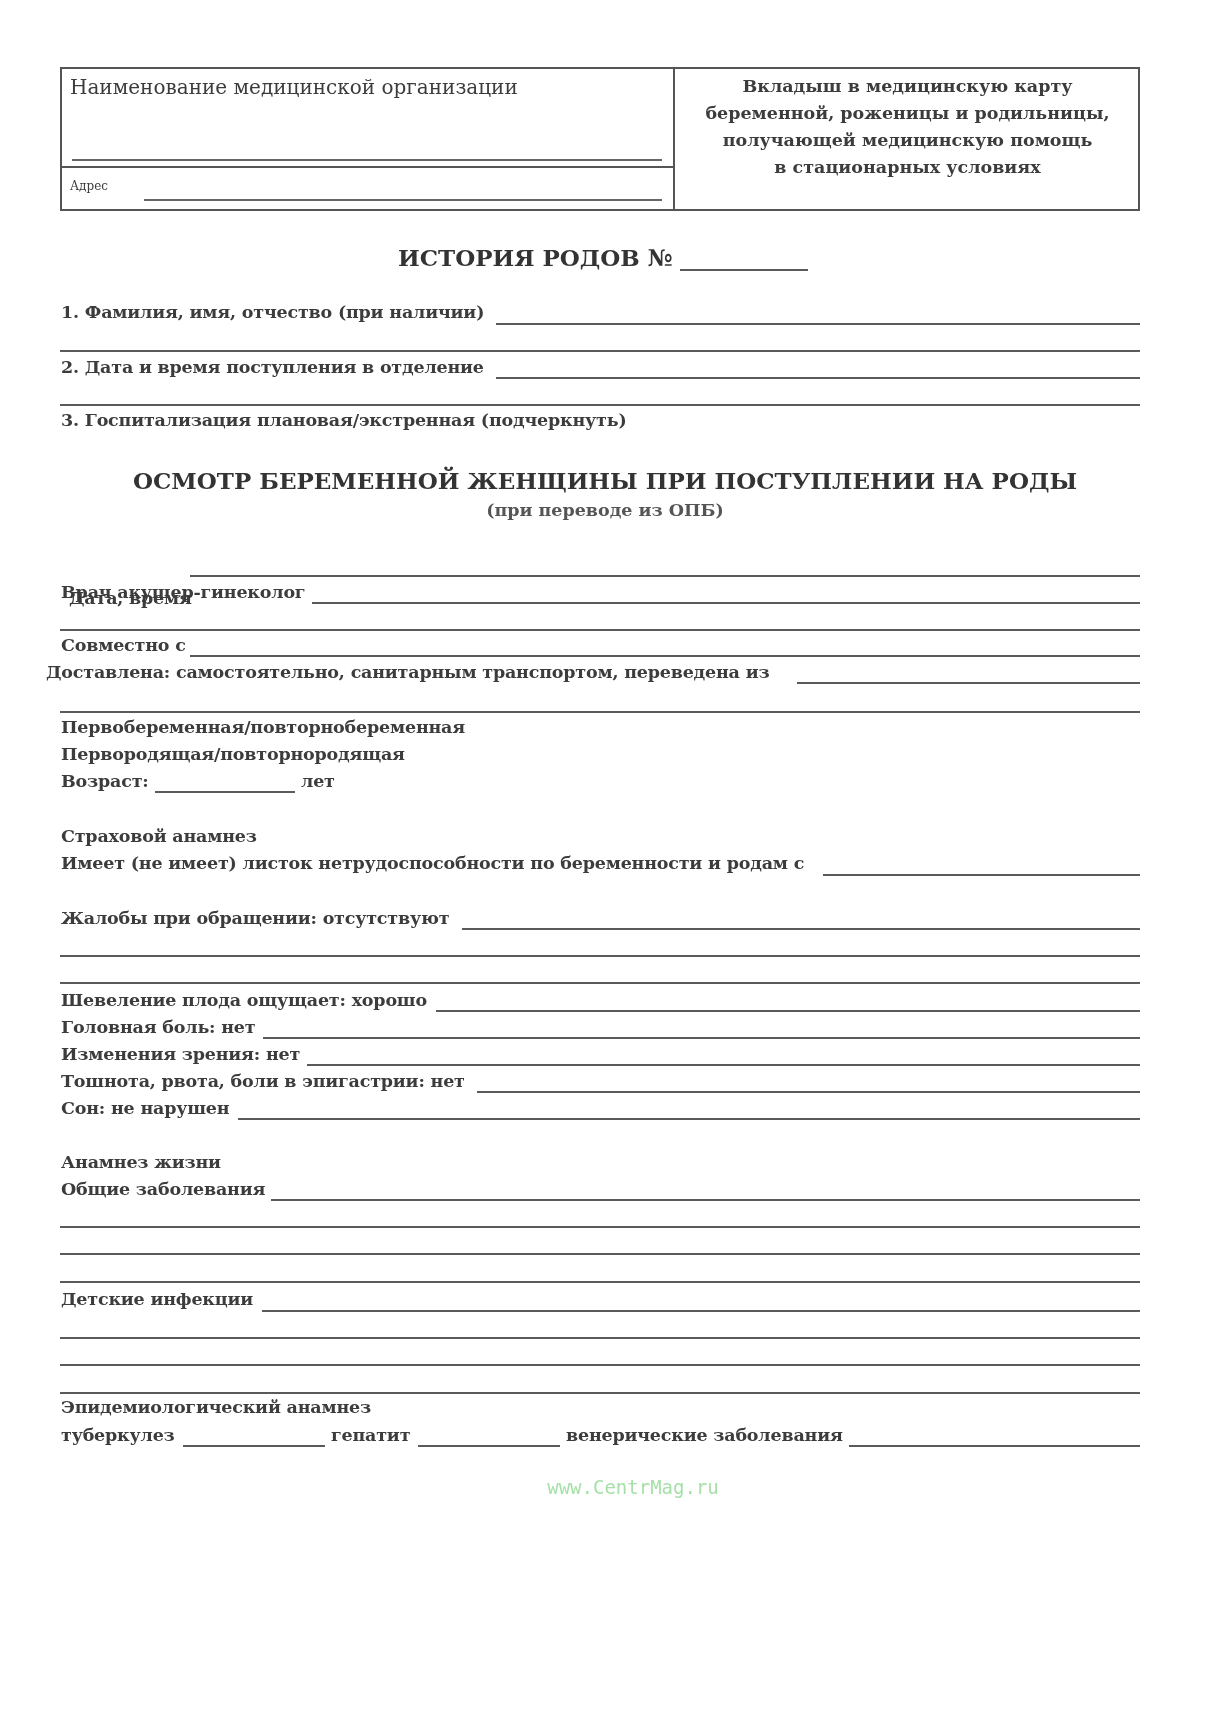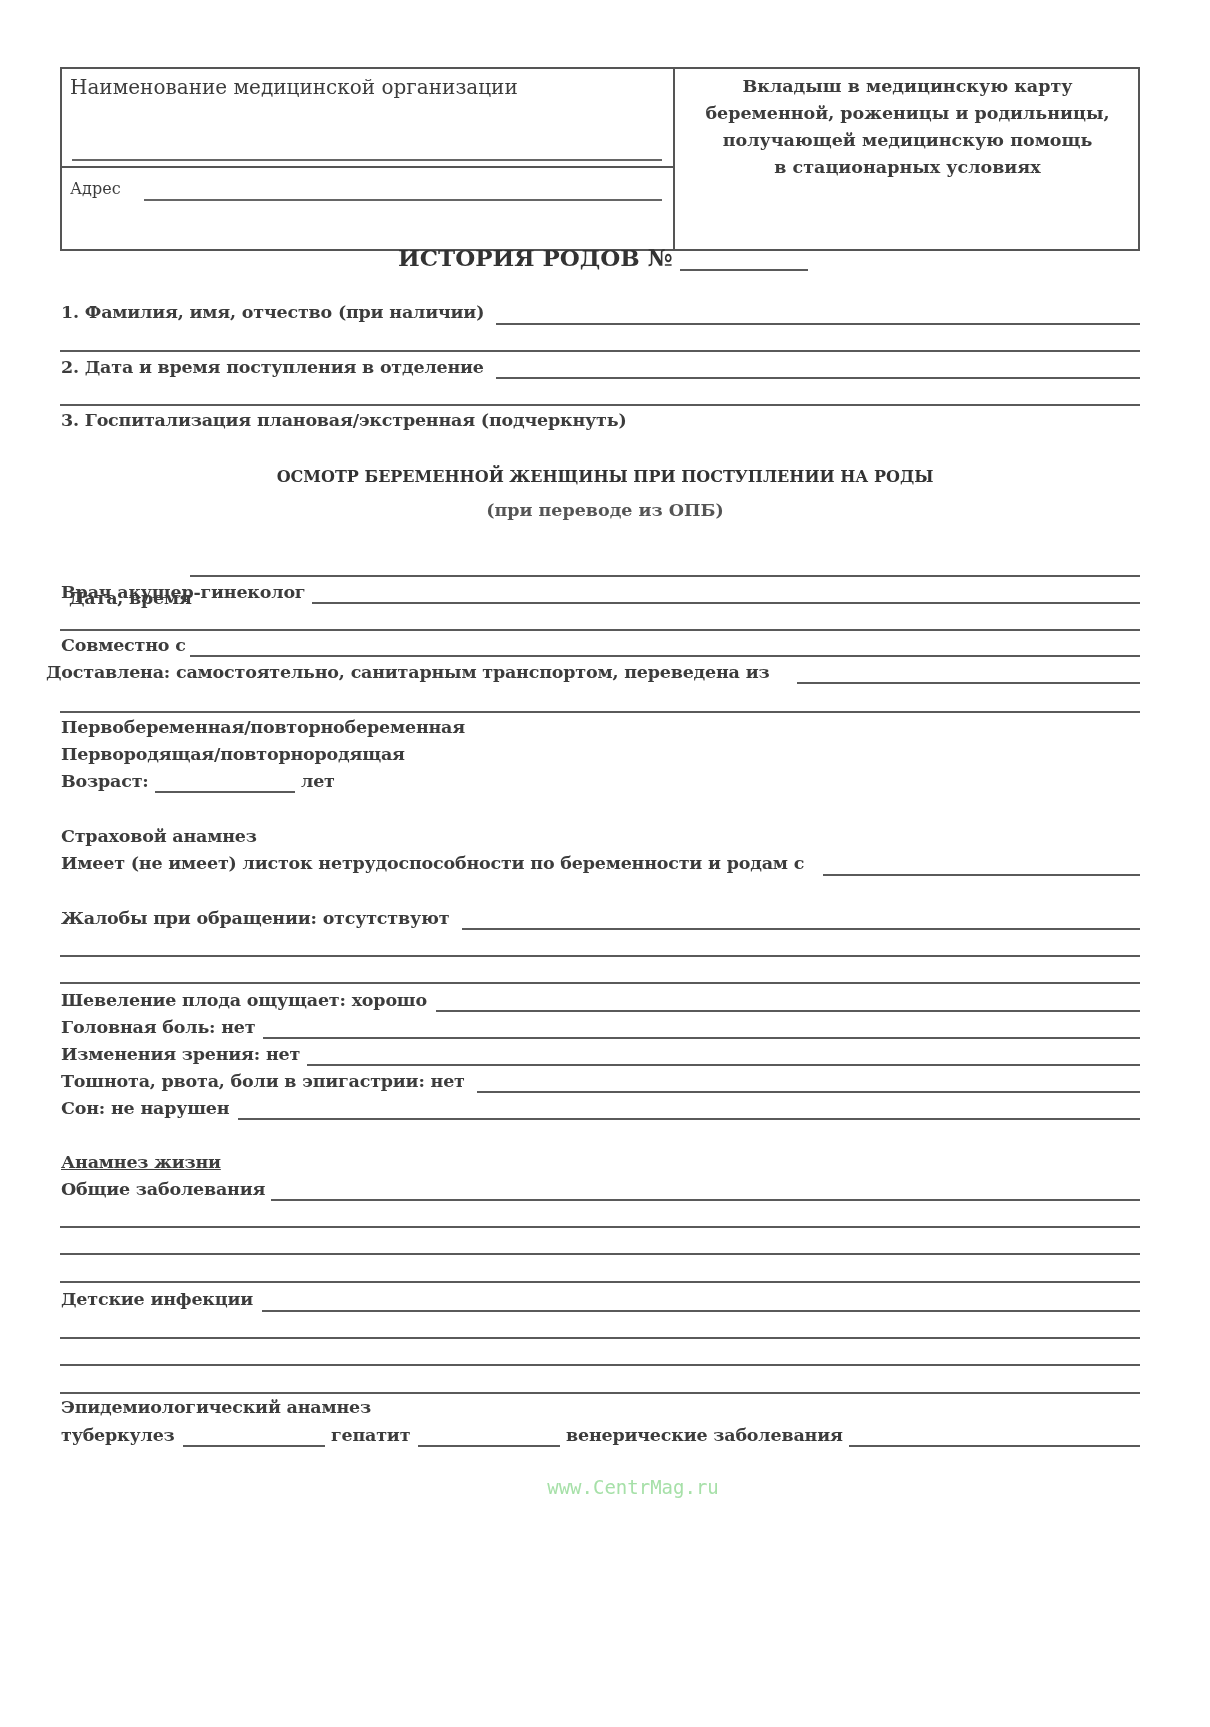--- a/index.html
+++ b/index.html
@@ -5,26 +5,26 @@
   html, body { margin: 0; padding: 0; background: #ffffff; }
   body {
     width: 1210px; height: 1727px; position: relative; overflow: hidden;
     font-family: "DejaVu Serif", "Liberation Serif", serif;
     color: #3a3a3a;
   }
   .abs { position: absolute; }
   .txt { position: absolute; white-space: nowrap; font-size: 17.5px; font-weight: bold; color: #3c3c3c; letter-spacing: -0.2px; }
   .line { position: absolute; height: 0; border-top: 2px solid #5a5a5a; }
   .field { position: absolute; height: 0; border-top: 2px solid #5a5a5a; }
-  .headerbox { position: absolute; left: 60px; top: 67px; width: 1080px; height: 184px; border: 2px solid #555; box-sizing: border-box; padding-left: 36px; }
+  .headerbox { position: absolute; left: 60px; top: 67px; width: 1080px; height: 144px; border: 2px solid #555; box-sizing: border-box; padding-left: 36px; }
   .hdivider { position: absolute; left: 611px; top: 0; width: 0; height: 100%; border-left: 2px solid #555; }
   .hsplit { position: absolute; left: 0; top: 97px; width: 611px; height: 0; border-top: 2px solid #555; }
   .org-label { position: absolute; left: 8px; top: 6px; font-size: 20px; font-weight: normal; color: #3c3c3c; white-space: nowrap; }
   .org-line { position: absolute; left: 10px; top: 90px; width: 590px; border-top: 2px solid #666; }
-  .addr-label { position: absolute; left: 8px; top: 110px; font-size: 16px; color: #3c3c3c; white-space: nowrap; }
+  .addr-label { position: absolute; left: 8px; top: 110px; font-size: 12px; color: #3c3c3c; white-space: nowrap; }
   .addr-line { position: absolute; left: 82px; top: 130px; width: 518px; border-top: 2px solid #666; }
   .right-block { position: absolute; left: 613px; top: 4px; width: 465px; text-align: center; font-size: 17.5px; font-weight: bold; line-height: 27px; color: #3c3c3c; }
   .title { position: absolute; left: 0; width: 1210px; text-align: center; font-weight: bold; color: #333; white-space: nowrap; }
   .watermark { position: absolute; left: 0; width: 1210px; text-align: center; top: 1476px; font-family: "DejaVu Sans Mono", monospace; font-size: 19px; color: #a6e0a8; margin-left: 28px; }
 </style>
 </head>
 <body>
 
 <div class="headerbox">
   <div class="hdivider"></div>
@@ -47,21 +47,21 @@
 <div class="txt" style="left:61px; top:302px;">1. Фамилия, имя, отчество (при наличии)</div>
 <div class="field" style="left:496px; top:323px; width:644px;"></div>
 <div class="line" style="left:60px; top:350px; width:1080px;"></div>
 
 <div class="txt" style="left:61px; top:357px;">2. Дата и время поступления в отделение</div>
 <div class="field" style="left:496px; top:377px; width:644px;"></div>
 <div class="line" style="left:60px; top:404px; width:1080px;"></div>
 
 <div class="txt" style="left:61px; top:410px;">3. Госпитализация плановая/экстренная (подчеркнуть)</div>
 
-<div class="title" style="top:467px; font-size:16px;">ОСМОТР БЕРЕМЕННОЙ ЖЕНЩИНЫ ПРИ ПОСТУПЛЕНИИ НА РОДЫ</div>
+<div class="title" style="top:467px; font-size:23px;">ОСМОТР БЕРЕМЕННОЙ ЖЕНЩИНЫ ПРИ ПОСТУПЛЕНИИ НА РОДЫ</div>
 <div class="title" style="top:500px; font-size:17.5px; color:#555;">(при переводе из ОПБ)</div>
 
 <div class="txt" style="left:69px; top:555px;margin-top:33px;">Дата, время</div>
 <div class="field" style="left:190px; top:575px; width:950px;"></div>
 
 <div class="txt" style="left:61px; top:582px;">Врач акушер-гинеколог</div>
 <div class="field" style="left:312px; top:602px; width:828px;"></div>
 <div class="line" style="left:60px; top:629px; width:1080px;"></div>
 
 <div class="txt" style="left:61px; top:635px;text-align:center;">Совместно с</div>
@@ -94,21 +94,21 @@
 
 <div class="txt" style="left:61px; top:1044px;">Изменения зрения: нет</div>
 <div class="field" style="left:307px; top:1064px; width:833px;"></div>
 
 <div class="txt" style="left:61px; top:1071px;">Тошнота, рвота, боли в эпигастрии: нет</div>
 <div class="field" style="left:477px; top:1091px; width:663px;"></div>
 
 <div class="txt" style="left:61px; top:1098px;">Сон: не нарушен</div>
 <div class="field" style="left:238px; top:1118px; width:902px;"></div>
 
-<div class="txt" style="left:61px; top:1152px;text-decoration:underline;">Анамнез жизни</div>
+<div class="txt" style="left:61px; top:1152px;">Анамнез жизни</div>
 <div class="txt" style="left:61px; top:1179px;">Общие заболевания</div>
 <div class="field" style="left:271px; top:1199px; width:869px;"></div>
 <div class="line" style="left:60px; top:1226px; width:1080px;"></div>
 <div class="line" style="left:60px; top:1253px; width:1080px;"></div>
 <div class="line" style="left:60px; top:1281px; width:1080px;"></div>
 
 <div class="txt" style="left:61px; top:1289px;">Детские инфекции</div>
 <div class="field" style="left:262px; top:1310px; width:878px;"></div>
 <div class="line" style="left:60px; top:1337px; width:1080px;"></div>
 <div class="line" style="left:60px; top:1364px; width:1080px;"></div>

